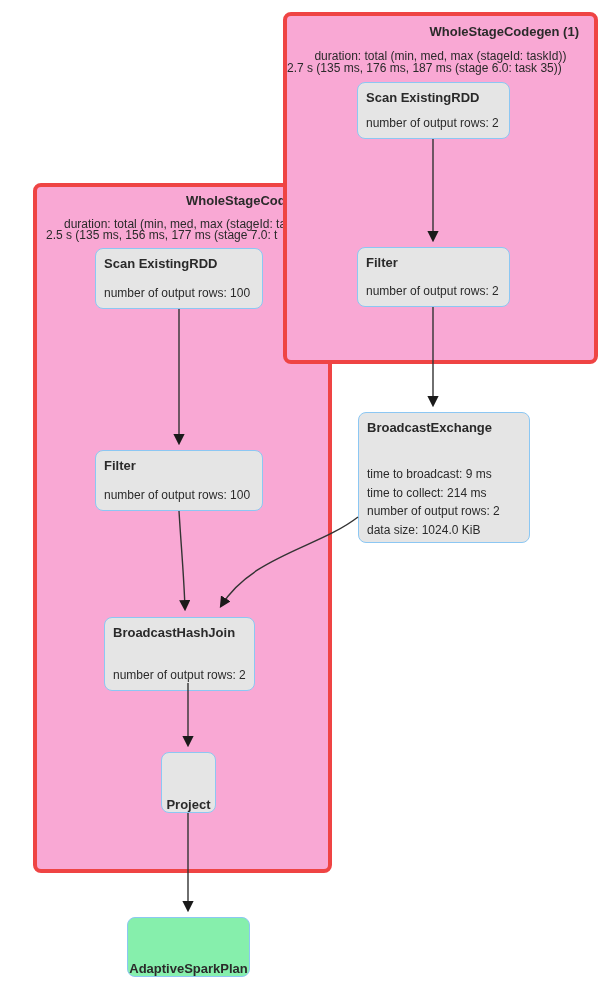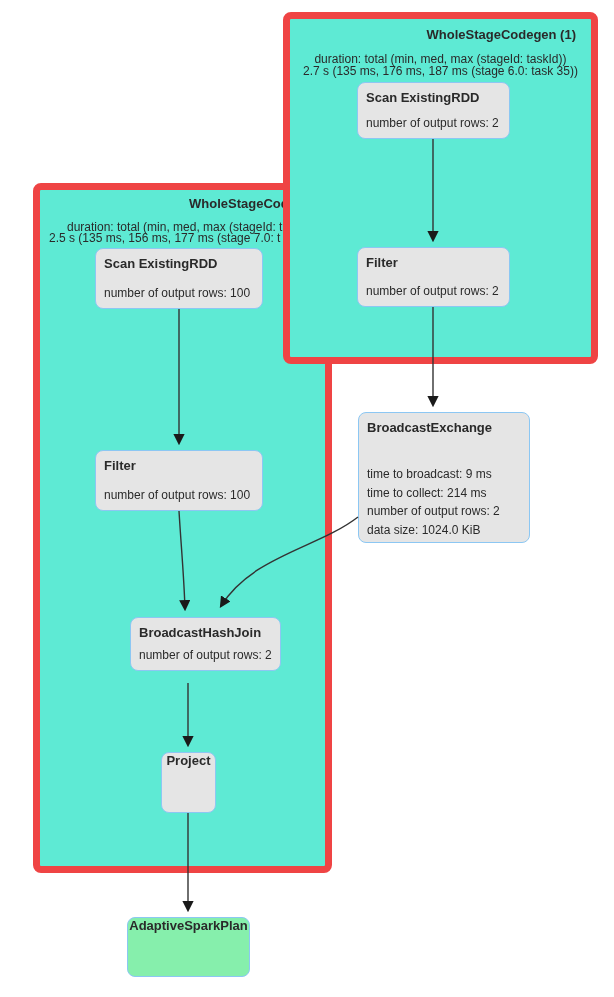--- a/index.html
+++ b/index.html
@@ -2,58 +2,58 @@
 <html><head>
 <meta charset="utf-8">
 <style>
   html,body{margin:0;padding:0;background:#ffffff;}
   #stage{
     position:relative;width:614px;height:997px;overflow:hidden;
     font-family:"Liberation Sans","DejaVu Sans",sans-serif;
     color:#2a2a2a;background:#ffffff;
   }
   .cluster{
-    position:absolute;background:#5eead4;border:7px solid #ef4444;
+    position:absolute;background:#f9a8d4;border:4px solid #ef4444;
     border-radius:8px;box-sizing:border-box;
   }
   #cluster-codegen2{left:33px;top:183px;width:299px;height:690px;z-index:1;}
   #cluster-codegen1{left:283px;top:12px;width:315px;height:352px;z-index:2;}
   .cluster-name{
     position:absolute;font-size:13px;font-weight:700;white-space:nowrap;
   }
   .cluster-duration{
     position:absolute;font-size:12px;line-height:12.5px;white-space:nowrap;
   }
   #cluster-codegen1 .cluster-name{top:8px;right:15px;}
   #cluster-codegen1 .dur1{top:34px;left:0;width:100%;text-align:center;}
-  #cluster-codegen1 .dur2{top:46px;left:0;width:100%;text-align:center;}
+  #cluster-codegen1 .dur2{top:46px;left:0;width:100%;}
   #cluster-codegen2 .cluster-name{top:6px;left:149px;}
   #cluster-codegen2 .dur1{top:31px;left:27px;}
   #cluster-codegen2 .dur2{top:42px;left:9px;text-align:center;}
   .node{
     position:absolute;background:#e5e5e5;border:1px solid #8cc7f3;
     border-radius:8px;box-sizing:border-box;z-index:3;
   }
   .node .title{
     position:absolute;top:7px;left:8px;right:4px;
     font-size:13px;font-weight:700;white-space:nowrap;
   }
   .node .metrics{
     position:absolute;left:8px;right:4px;bottom:6px;
     font-size:12px;line-height:18.5px;white-space:nowrap;
   }
   .node.tall .metrics{bottom:3px;margin-top:44px;}
-  .node.center-title{display:flex;align-items:flex-start;justify-content:center;}
+  .node.center-title{display:flex;align-items:flex-end;justify-content:center;}
   .node.center-title .title{position:static;white-space:nowrap;}
   #node-scan1{left:357px;top:82px;width:153px;height:57px;}
   #node-filter1{left:357px;top:247px;width:153px;height:60px;}
   #node-scan2{left:95px;top:248px;width:168px;height:61px;}
   #node-filter2{left:95px;top:450px;width:168px;height:61px;}
   #node-bexchange{left:358px;top:412px;width:172px;height:131px;}
-  #node-bhj{left:130px;top:617px;width:151px;height:54px;}
+  #node-bhj{left:104px;top:617px;width:151px;height:74px;}
   #node-project{left:161px;top:752px;width:55px;height:61px;}
   #node-asp{left:127px;top:917px;width:123px;height:60px;background:#86efac;}
   #edges{
     position:absolute;left:0;top:0;width:614px;height:997px;
     z-index:5;pointer-events:none;
   }
   #edges path.edge{fill:none;stroke:#333333;stroke-width:1.4px;}
 </style>
 </head>
 <body>

